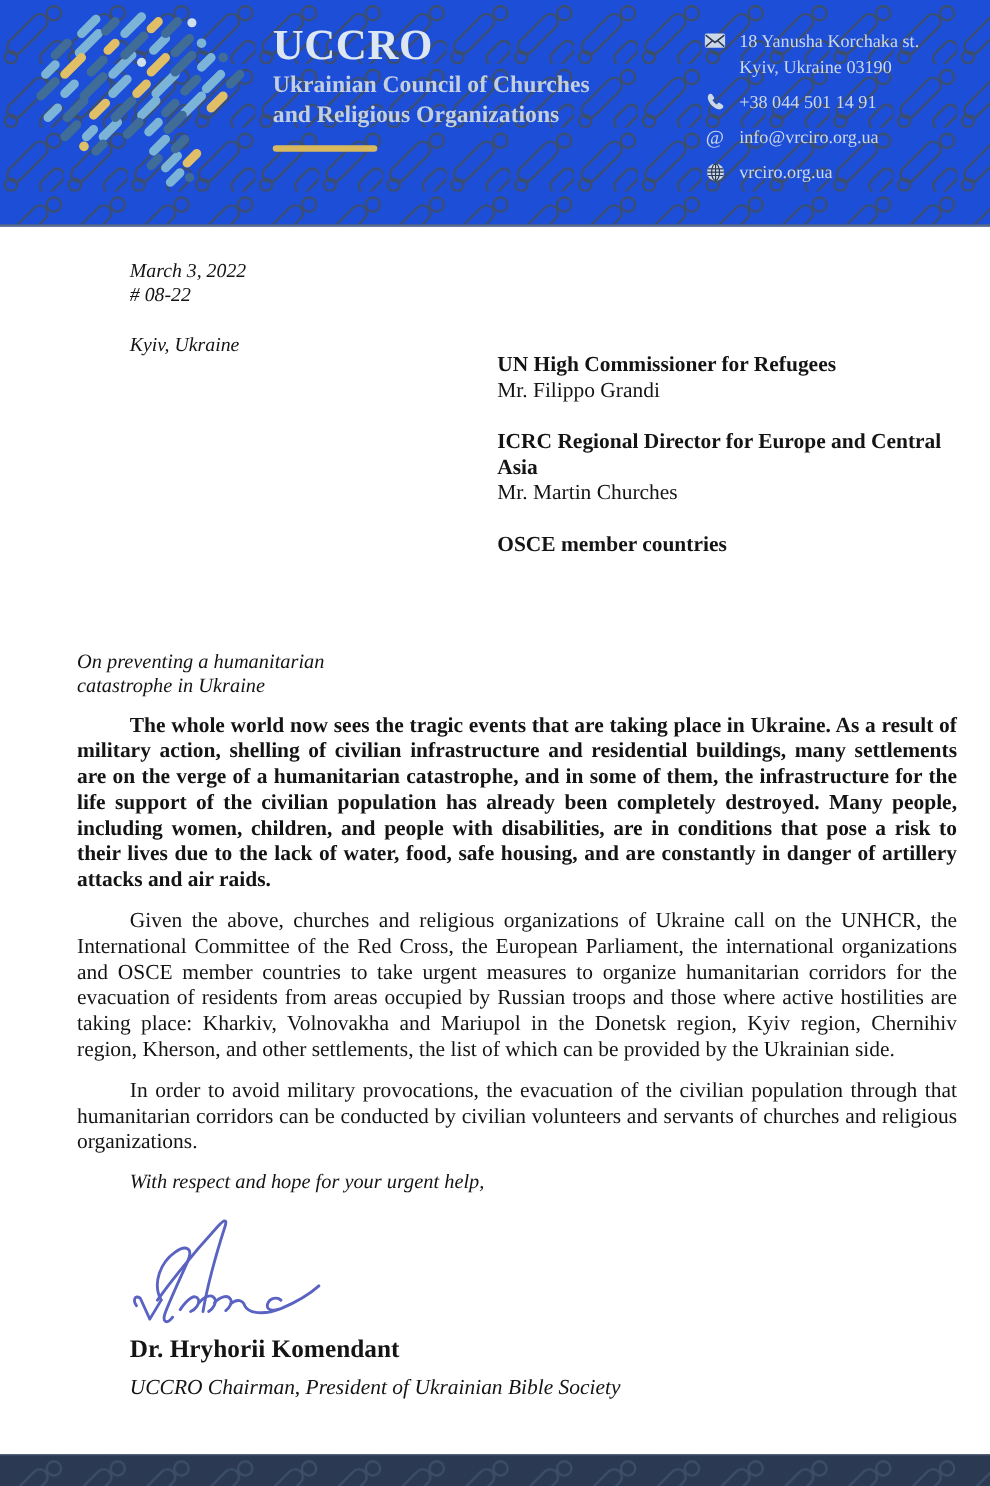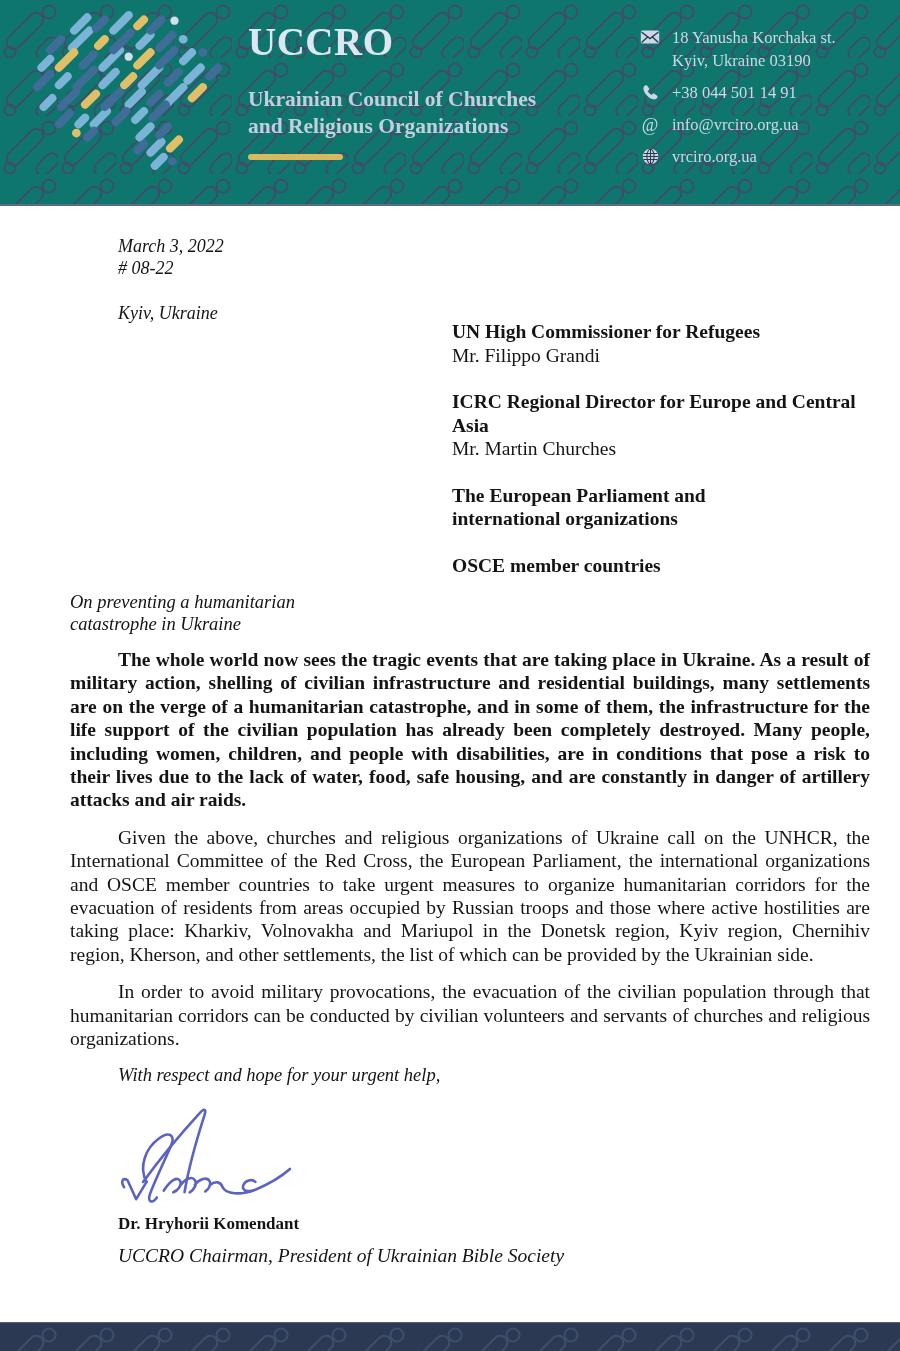--- a/index.html
+++ b/index.html
@@ -1,26 +1,26 @@
 <!DOCTYPE html>
 <html><head>
 <meta charset="utf-8">
 <style>
   * { margin:0; padding:0; box-sizing:border-box; }
   html,body { width:900px; height:1351px; background:#ffffff; overflow:hidden;
               font-family:"Liberation Serif","DejaVu Serif",serif; color:#141414; }
 
   
   .hdr { position:absolute; top:0; left:0; width:900px; height:206px;
-         background:#0f766e; border-bottom:2px solid #5c6a82; }
+         background:#1d4ed8; border-bottom:2px solid #5c6a82; }
   .hdr .pat, .ftr .pat { position:absolute; inset:0; width:100%; height:100%; }
   .logo { position:absolute; left:24px; top:8px; }
   .titleblock { position:absolute; left:248px; top:22px; }
   .org-abbr { font-size:39px; font-weight:bold; line-height:40px; color:#dce7f2; letter-spacing:.5px; }
-  .org-name { margin-top:24px; font-size:21.5px; font-weight:bold; line-height:27px; color:#c2cfdf; }
+  .org-name { margin-top:2px; font-size:21.5px; font-weight:bold; line-height:27px; color:#c2cfdf; }
   .gold-bar { margin-top:14px; width:95px; height:6px; border-radius:3px; background:#d9b95e; }
   .contact { position:absolute; left:603px; top:26px; display:grid; row-gap:9px; }
   .c-row { display:flex; gap:11px; align-items:flex-start;margin-left:36px; }
   .c-icon { width:22px; flex:0 0 22px; display:flex; justify-content:center; padding-top:3px; }
   .c-txt { font-size:16.5px; line-height:23px; color:#ccd8e5; }
   .at-glyph { font-size:18px; line-height:18px; color:#ccd8e5; font-family:"Liberation Serif",serif; }
 
   
   main { position:absolute; top:206px; left:0; width:900px; }
   .meta-zone { position:relative; height:380px;padding-left:12px; }
@@ -32,21 +32,21 @@
   .r-group { margin-bottom:23px; }
   .r-title { font-weight:bold; }
   .rg3 .r-title { max-width:335px; }
   .subject { margin:6px 0 0 70px; width:272px; font-style:italic;
              font-size:18.5px; line-height:21.5px; }
   .body-para { margin:14px 70px 0 70px; width:800px; text-align:justify;
                text-indent:48px; font-size:19.5px; line-height:23.4px; }
   .body-para.first { margin-top:13px;font-weight:bold; }
   .closing { margin:13px 0 0 118px; font-style:italic; font-size:18.5px; line-height:22px; }
   .signature { margin:8px 0 0 112px; display:block; }
-  .signer-name { margin:2px 0 0 118px; font-weight:bold; font-size:17px;font-family:Liberation Serif, serif; }
+  .signer-name { margin:2px 0 0 118px; font-weight:bold; font-size:23px;font-family:Liberation Serif, serif; }
   .signer-title { margin:11px 0 0 118px; font-style:italic; font-size:19.5px; }
 
   
   .ftr { position:absolute; top:1322px; left:0; width:900px; height:29px;
          background:#2b3a52; border-top:1px solid #55617a; }
 </style>
 </head>
 <body>
 
 <header class="hdr">
@@ -190,23 +190,20 @@
 
     <div class="recipients">
       <div class="r-group">
         <div class="r-title">UN High Commissioner for Refugees</div>
         <div class="r-name">Mr. Filippo Grandi</div>
       </div>
       <div class="r-group">
         <div class="r-title">ICRC Regional Director for Europe and Central Asia</div>
         <div class="r-name">Mr. Martin Churches</div>
       </div>
-      <div class="r-group rg3">
-        <div class="r-title">The European Parliament and international organizations</div>
-      </div>
       <div class="r-group">
         <div class="r-title">OSCE member countries</div>
       </div>
     </div>
   </div>
 
   <div class="subject">On preventing a humanitarian catastrophe in Ukraine</div>
 
   <p class="body-para first">The whole world now sees the tragic events that are taking place in Ukraine. As a result of military action, shelling of civilian infrastructure and residential buildings, many settlements are on the verge of a humanitarian catastrophe, and in some of them, the infrastructure for the life support of the civilian population has already been completely destroyed. Many people, including women, children, and people with disabilities, are in conditions that pose a risk to their lives due to the lack of water, food, safe housing, and are constantly in danger of artillery attacks and air raids.</p>
   <p class="body-para">Given the above, churches and religious organizations of Ukraine call on the UNHCR, the International Committee of the Red Cross, the European Parliament, the international organizations and OSCE member countries to take urgent measures to organize humanitarian corridors for the evacuation of residents from areas occupied by Russian troops and those where active hostilities are taking place: Kharkiv, Volnovakha and Mariupol in the Donetsk region, Kyiv region, Chernihiv region, Kherson, and other settlements, the list of which can be provided by the Ukrainian side.</p>

